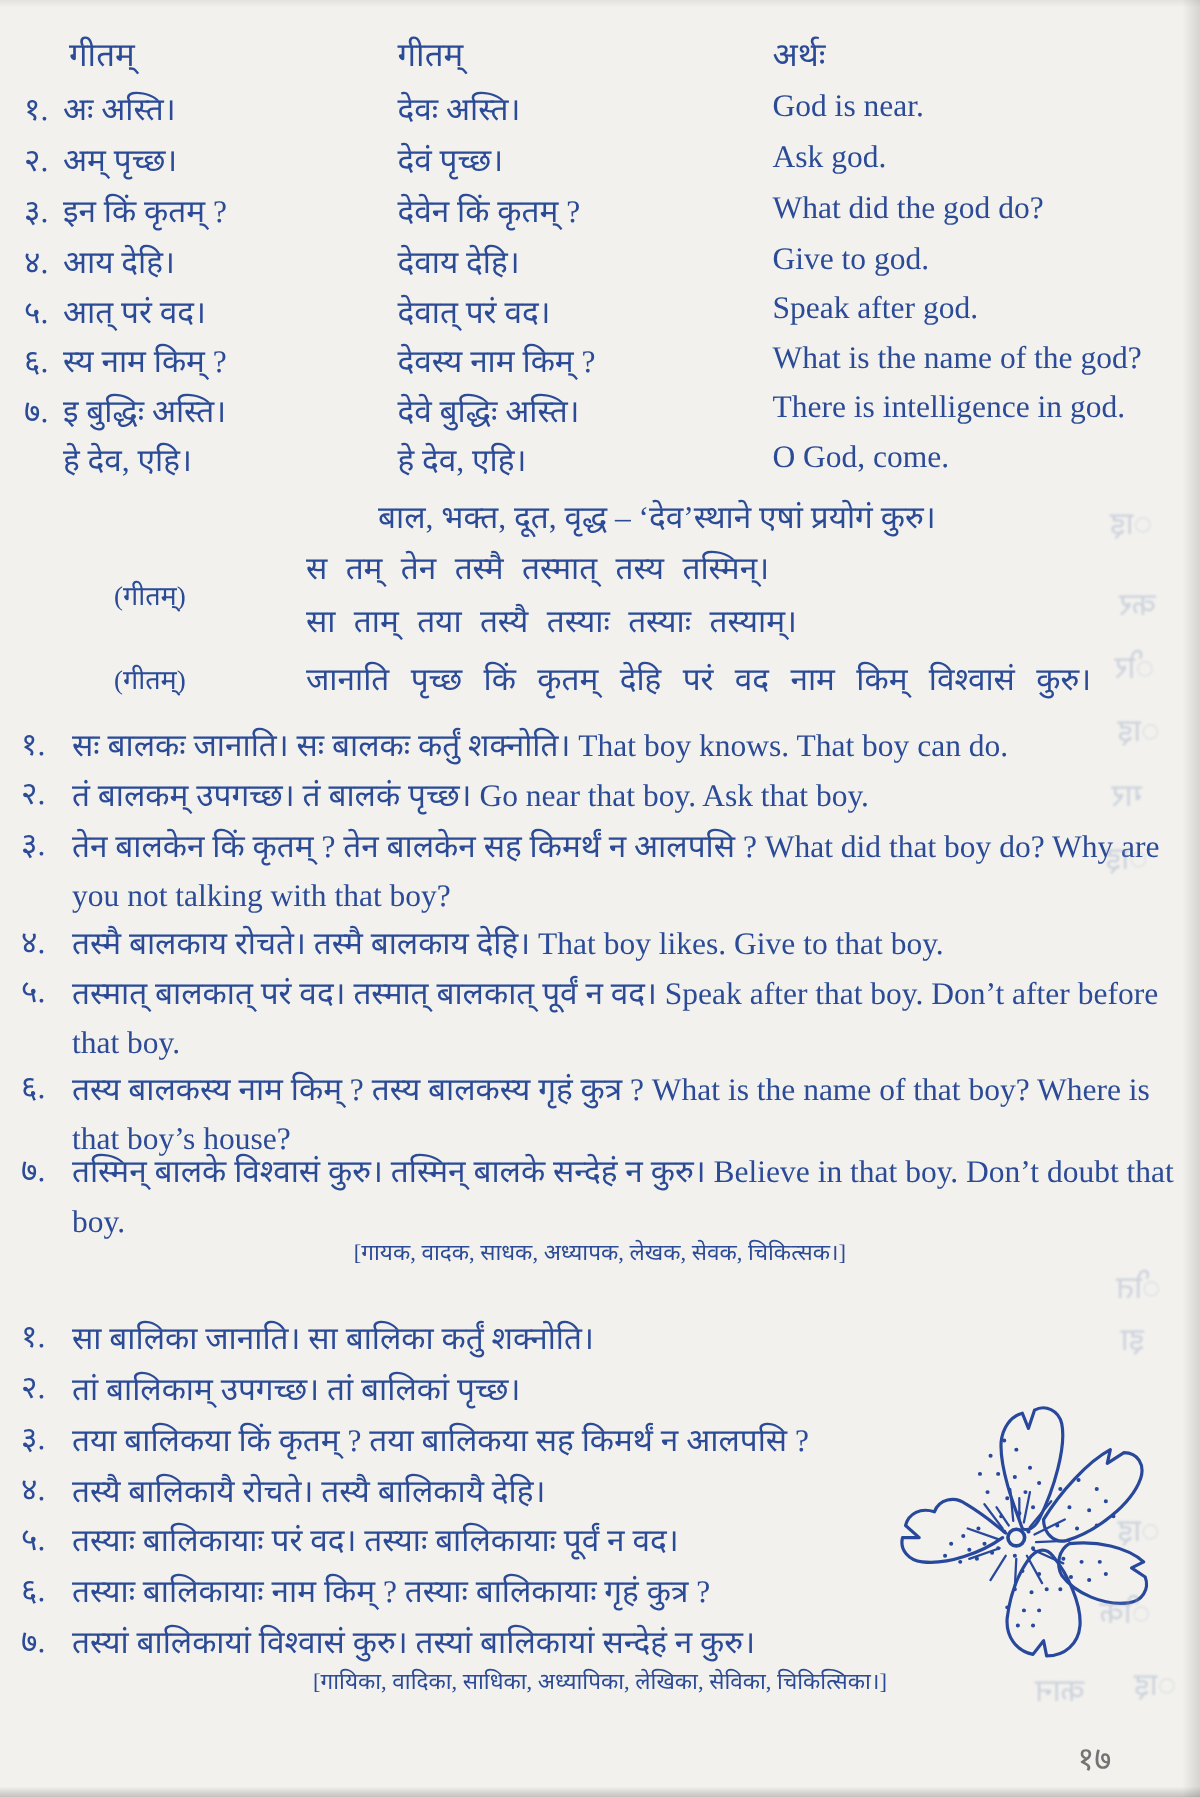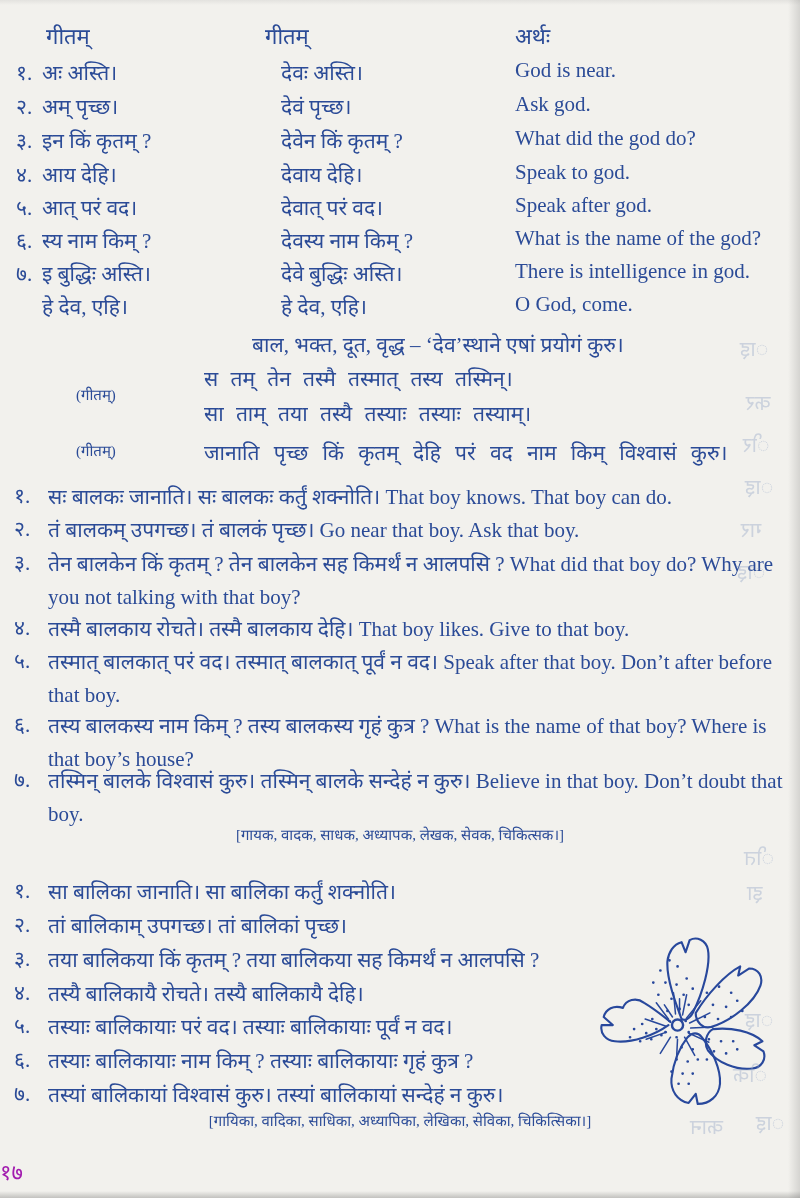--- a/index.html
+++ b/index.html
@@ -10,34 +10,34 @@
     color:#2b4b97;
     font-family:"Liberation Serif","DejaVu Serif",serif;
   }
   .abs{position:absolute;}
   
   .vhead span{position:absolute;font-size:22px;white-space:nowrap;}
   .vh1{left:46px;} .vh2{left:265px;} .vh3{left:515px;}
   .vrow{position:absolute;left:0;width:800px;height:32px;font-size:21px;white-space:nowrap;}
   .vnum{position:absolute;left:16px;}
   .vc1{position:absolute;left:42px;}
-  .vc2{position:absolute;left:265px;margin-left:16px;}
+  .vc2{position:absolute;left:265px;}
   .vc3{position:absolute;left:515px;}
   
   .instr{position:absolute;left:252px;top:330px;font-size:21px;white-space:nowrap;}
-  .plabel{position:absolute;left:76px;font-size:15px;white-space:nowrap;text-align:center;}
+  .plabel{position:absolute;left:76px;font-size:18px;white-space:nowrap;text-align:center;}
   .pline{position:absolute;left:204px;font-size:21px;white-space:nowrap;word-spacing:7px;}
   
   .sent{position:absolute;left:0;width:800px;}
   .snum{position:absolute;left:14px;top:0;font-size:21px;}
   .stext{margin-left:48px;margin-right:8px;font-size:21px;line-height:33px;}
   
   .bracket{position:absolute;left:40px;width:720px;text-align:center;font-size:15px;white-space:nowrap;}
   
-  .pagenum{position:absolute;left:0;width:741px;top:1156px;text-align:left;font-size:22px;color:#a21caf;}
+  .pagenum{position:absolute;left:0;width:741px;top:1156px;text-align:right;font-size:22px;color:#737373;}
   
   #flower{position:absolute;left:578px;top:928px;width:195px;height:182px;}
   
   .edge-right{position:absolute;right:0;top:0;width:12px;height:100%;
     background:linear-gradient(90deg,rgba(80,80,80,0),rgba(80,80,80,0.18));pointer-events:none;}
   .edge-bottom{position:absolute;left:0;bottom:0;width:100%;height:7px;
     background:linear-gradient(180deg,rgba(70,70,70,0),rgba(70,70,70,0.28));pointer-events:none;}
   .edge-top{position:absolute;left:0;top:0;width:100%;height:5px;
     background:linear-gradient(180deg,rgba(120,120,120,0.12),rgba(120,120,120,0));pointer-events:none;}
   .bleed{position:absolute;font-size:21px;color:#8fa2c4;opacity:0.38;
@@ -69,21 +69,21 @@
   <div class="vrow" style="top:126px;">
     <span class="vnum">३.</span>
     <span class="vc1">इन किं कृतम् ?</span>
     <span class="vc2">देवेन किं कृतम् ?</span>
     <span class="vc3">What did the god do?</span>
   </div>
   <div class="vrow" style="top:160px;">
     <span class="vnum">४.</span>
     <span class="vc1">आय देहि।</span>
     <span class="vc2">देवाय देहि।</span>
-    <span class="vc3">Speak to god.</span>
+    <span class="vc3">Give to god.</span>
   </div>
   <div class="vrow" style="top:193px;">
     <span class="vnum">५.</span>
     <span class="vc1">आत् परं वद।</span>
     <span class="vc2">देवात् परं वद।</span>
     <span class="vc3">Speak after god.</span>
   </div>
   <div class="vrow" style="top:226px;">
     <span class="vnum">६.</span>
     <span class="vc1">स्य नाम किम् ?</span>

